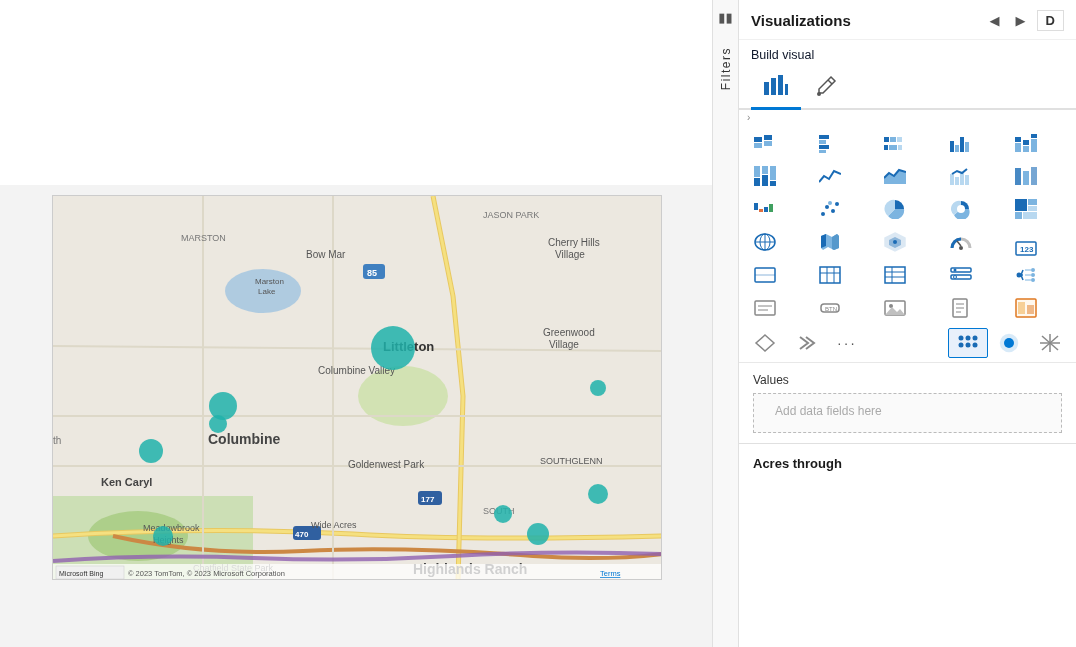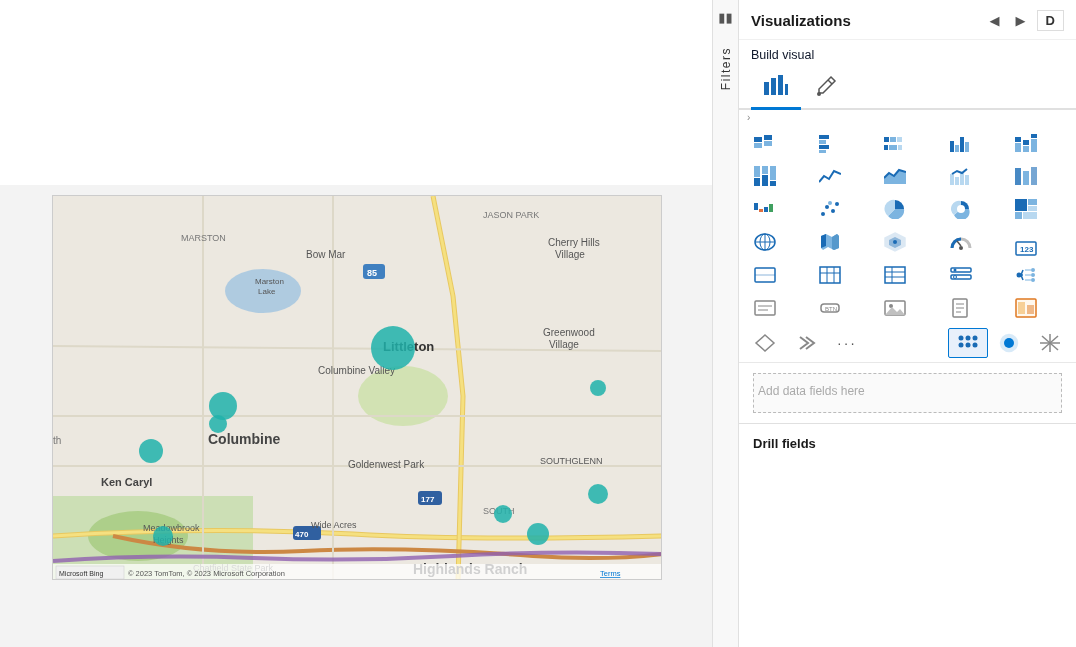--- a/index.html
+++ b/index.html
@@ -428,19 +428,20 @@
       <svg width="22" height="20" viewBox="0 0 22 20">
           <line x1="11" y1="1" x2="11" y2="19" stroke="#888" stroke-width="1.5"></line>
           <line x1="1" y1="10" x2="21" y2="10" stroke="#888" stroke-width="1.5"></line>
           <line x1="3" y1="3" x2="19" y2="17" stroke="#888" stroke-width="1.5"></line>
           <line x1="19" y1="3" x2="3" y2="17" stroke="#888" stroke-width="1.5"></line>
         </svg>
     </button>
   </div>
 
   <div style="padding:10px 14px 6px 14px;">
-    <div style="border:1.5px dashed #bbb; padding:10px 4px; font-size:12px; color:#aaa; background:#fafafa; min-height:40px;">Add data fields here</div>
+    <div style="font-size:12px; font-weight:500; color:#333; margin-bottom:6px;">Values</div>
+    <div style="border:1.5px dashed #bbb; padding:10px 21px; font-size:12px; color:#aaa; background:#fafafa; min-height:40px;">Add data fields here</div>
   </div>
 
   <div style="padding:10px 14px; border-top:1px solid #e0e0e0; margin-top:4px;">
-    <span style="font-size:13px; font-weight:600; color:#1a1a1a;">Drill fields</span>
+    <span style="font-size:13px; font-weight:600; color:#1a1a1a;">Acres through</span>
   </div>
 </div>
 
 </body></html>

